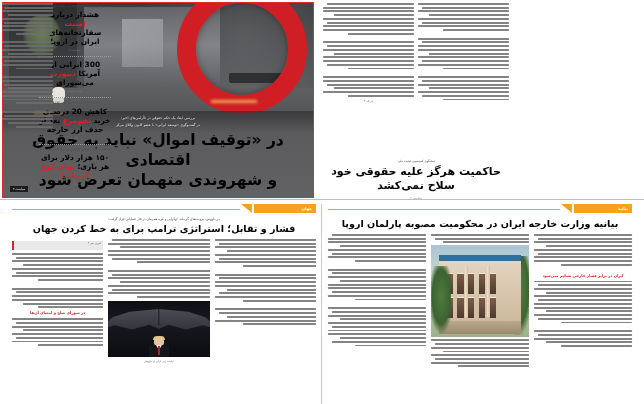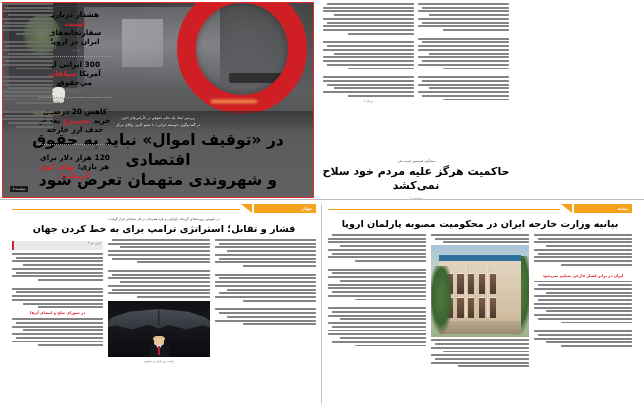--- a/index.html
+++ b/index.html
@@ -389,42 +389,42 @@
           <div class="tl s2"></div>
         <div class="tl s3"></div>
           <div class="tl s1"></div>
           <div class="tl s4"></div>
         <div class="col-tag">چرتکه ۳</div>
       </div>
     </div>
 
     <div class="mid-headline-block">
       <div class="mid-kicker">سخنگوی کمیسیون امنیت ملی:</div>
-      <div class="mid-head">حاکمیت هرگز علیه مردم خود سلاح نمی‌کشد</div>
+      <div class="mid-head">حاکمیت هرگز علیه حقوقی خود سلاح نمی‌کشد</div>
       <div class="mid-tag">سیاست ۴</div>
     </div>
 
     <div class="sidebar">
       <div class="sb-item">
         <div class="sb-kicker">از سوی رئیس کمیسیون امنیت ملی مجلس مطرح شد؛</div>
         <div class="sb-head"><span>هشدار درباره </span><span class="hl">امنیت</span><span> سفارتخانه‌های ایران در اروپا</span></div>
         <div class="sb-tag">سیاست ۲</div>
       </div>
       <div class="sb-item">
-        <div class="sb-head"><span>300 ایرانی از آمریکا </span><span class="hl">سپاهان</span><span> می‌حقوق</span></div>
+        <div class="sb-head"><span>300 ایرانی از آمریکا </span><span class="hl">دیپورت</span><span> می‌شورای</span></div>
         <div class="sb-tag">همین صفحه</div>
       </div>
       <div class="sb-item">
         <div class="sb-kicker">رئیس اتحادیه مرکزی مرغداران میهن اعلام کرد؛</div>
         <div class="sb-head"><span>کاهش 20 درصدی خرید </span><span class="hl">تخم‌مرغ</span><span> بعد از حذف ارز خارجه</span></div>
         <div class="sb-tag">بنگاه ۳</div>
       </div>
       <div class="sb-item">
         <div class="sb-kicker">استقلال، سپاهان و تراکتور حول سرمربی در آستانه از دست دادند</div>
-        <div class="sb-head"><span>120 هزار دلار برای هر بازی؛ </span><span class="hl">بهای کوچ گرینلند!</span></div>
+        <div class="sb-head"><span>۱۵۰ هزار دلار برای هر بازی؛ </span><span class="hl">بهای کوچ گرینلند!</span></div>
         <div class="sb-tag">آخرتایی ۴</div>
       </div>
     </div>
 
     <div class="left-strip">
       <div class="tl s1"></div>
         <div class="tl s2"></div>
         <div class="tl s1"></div>
       <div class="tl s3"></div>
         <div class="tl s1"></div>

